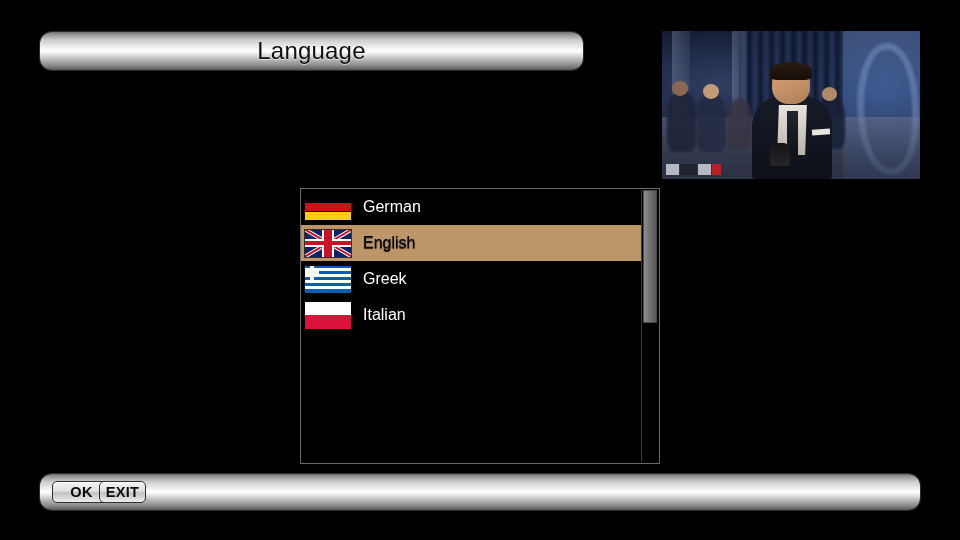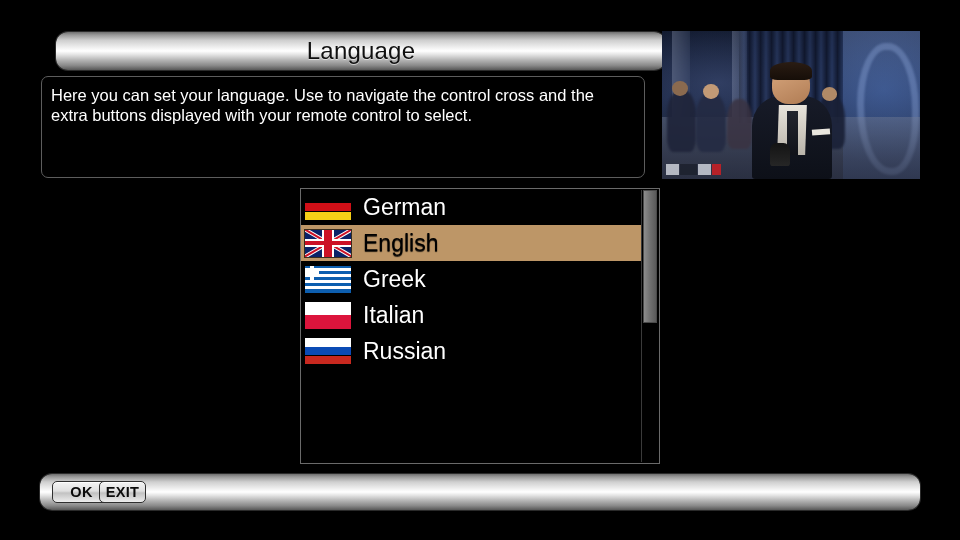--- a/index.html
+++ b/index.html
@@ -12,21 +12,21 @@
 
   
   .metal-bar{
     position:absolute;
     border-radius:12px;
     background:linear-gradient(to bottom,
        #6e6e6e 0%, #9a9a9a 8%, #cfcfcf 22%, #f2f2f2 42%,
        #ffffff 50%, #e2e2e2 60%, #b4b4b4 74%, #8a8a8a 88%, #585858 100%);
     box-shadow:0 0 0 1px #2a2a2a, 0 1px 2px rgba(0,0,0,.8);
   }
-  #title-bar{left:56px;top:32px;width:610px;height:38px;}
+  #title-bar{left:40px;top:32px;width:543px;height:38px;}
   #title-text{
     position:absolute;inset:0;display:flex;align-items:center;justify-content:center;
     font-size:24px;color:#101010;letter-spacing:.2px;
     text-shadow:0 1px 0 rgba(255,255,255,.55);
   }
   #bottom-bar{left:40px;top:474px;width:880px;height:36px;}
 
   
   #desc-panel{
     position:absolute;left:41px;top:76px;width:604px;height:102px;
@@ -124,21 +124,21 @@
     position:absolute;left:300px;top:188px;width:360px;height:276px;
     background:#000;border:1px solid #6a6a6a;box-sizing:border-box;
   }
   #list-items{position:absolute;left:0;top:0;right:18px;}
   .lang-row{
     position:relative;height:36px;display:flex;align-items:center;
     padding-left:4px;box-sizing:border-box;
   }
   .lang-row.selected{background:#bd9667;}
   .lang-label{
-    font-size:23px;color:#fff;margin-left:12px;
+    font-size:16px;color:#fff;margin-left:12px;
     text-shadow:0 1px 1px rgba(0,0,0,.85);
   }
   .lang-row.selected .lang-label{color:#000000;}
   .flag{
     width:46px;height:27px;position:relative;overflow:hidden;
     flex:0 0 auto;box-shadow:0 0 0 1px rgba(0,0,0,.7);
   }
   .flag i{position:absolute;display:block;}
   
   .flag-de .b1{left:0;top:0;width:100%;height:33.34%;background:#000;}
@@ -210,23 +210,20 @@
 </style>
 </head>
 <body>
 
 <div class="screen">
 
   <div class="metal-bar" id="title-bar">
     <div id="title-text">Language</div>
   </div>
 
-  <div id="desc-panel">
-    <div id="desc-text">Here you can set your language. Use to navigate the control cross and the extra buttons displayed with your remote control to select.</div>
-  </div>
 
   <div id="video-preview">
     <div class="vid-layer vid-bg"></div>
     <div class="vid-layer vid-curtain"></div>
     <div class="vid-pillar" style="left:4%;width:7%;"></div>
     <div class="vid-pillar" style="left:27%;width:6%;"></div>
     <div class="vid-artwall"></div>
     <div class="vid-floor"></div>
 
     <div class="crowd" style="left:2%;top:40%;width:11%;height:42%;background:rgba(30,36,58,.92);"></div>
@@ -295,28 +292,20 @@
 
 
       <div class="lang-row">
         <span class="flag flag-pl">
           <i class="b1"></i>
             <i class="b2"></i>
         </span>
         <span class="lang-label">Italian</span>
       </div>
 
-      <div class="lang-row">
-        <span class="flag flag-ru">
-          <i class="b1"></i>
-            <i class="b2"></i>
-            <i class="b3"></i>
-        </span>
-        <span class="lang-label">Russian</span>
-      </div>
 
     </div>
 
     <div id="list-scrollbar">
       <div id="scroll-thumb"></div>
     </div>
   </div>
 
   <div class="metal-bar" id="bottom-bar"></div>
   <div class="key-btn" id="btn-ok">OK</div>

